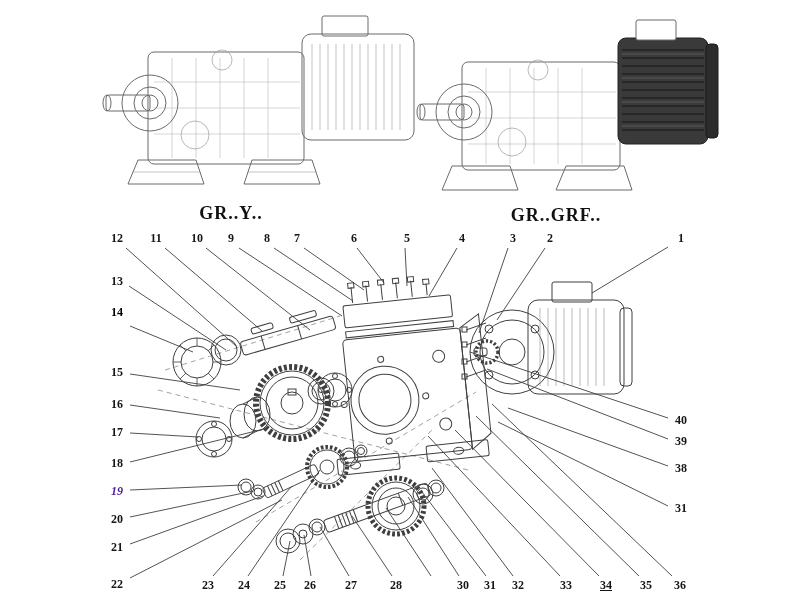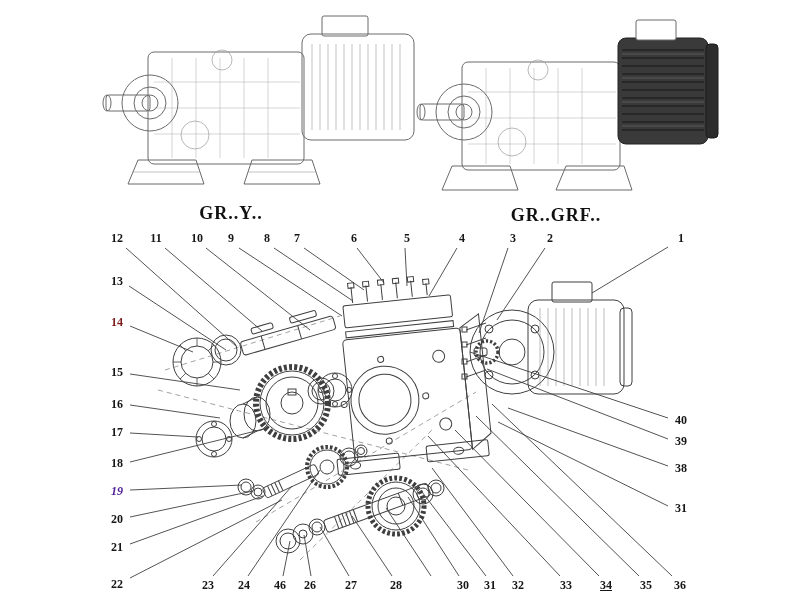--- a/index.html
+++ b/index.html
@@ -371,32 +371,32 @@
       <div class="callout" style="left: 462px; top: 238px; color: rgb(22, 22, 22);">4</div>
       <div class="callout" style="left: 407px; top: 238px; color: rgb(22, 22, 22);">5</div>
       <div class="callout" style="left: 354px; top: 238px; color: rgb(22, 22, 22);">6</div>
       <div class="callout" style="left: 297px; top: 238px; color: rgb(22, 22, 22);">7</div>
       <div class="callout" style="left: 267px; top: 238px; color: rgb(22, 22, 22);">8</div>
       <div class="callout" style="left: 231px; top: 238px; color: rgb(22, 22, 22);">9</div>
       <div class="callout" style="left: 197px; top: 238px; color: rgb(22, 22, 22);">10</div>
       <div class="callout" style="left: 156px; top: 238px; color: rgb(22, 22, 22);">11</div>
       <div class="callout" style="left: 117px; top: 238px; color: rgb(22, 22, 22);">12</div>
       <div class="callout" style="left: 117px; top: 281px; color: rgb(22, 22, 22);">13</div>
-      <div class="callout" style="left: 117px; top: 322px; color: #7f1d1d;">14</div>
+      <div class="callout" style="left: 117px; top: 312px; color: #000000;">14</div>
       <div class="callout" style="left: 117px; top: 372px; color: rgb(22, 22, 22);">15</div>
       <div class="callout" style="left: 117px; top: 404px; color: rgb(22, 22, 22);">16</div>
       <div class="callout" style="left: 117px; top: 432px; color: rgb(22, 22, 22);">17</div>
       <div class="callout" style="left: 117px; top: 463px; color: rgb(22, 22, 22);">18</div>
       <div class="callout" style="left: 117px; top: 491px; color: #4c1d95; font-style: italic;">19</div>
       <div class="callout" style="left: 117px; top: 519px; color: rgb(22, 22, 22);">20</div>
       <div class="callout" style="left: 117px; top: 547px; color: rgb(22, 22, 22);">21</div>
       <div class="callout" style="left: 117px; top: 584px; color: rgb(22, 22, 22);">22</div>
       <div class="callout" style="left: 208px; top: 585px; color: rgb(22, 22, 22);">23</div>
       <div class="callout" style="left: 244px; top: 585px; color: rgb(22, 22, 22);">24</div>
-      <div class="callout" style="left: 280px; top: 585px; color: rgb(22, 22, 22);">46</div>
+      <div class="callout" style="left: 280px; top: 585px; color: rgb(22, 22, 22);">25</div>
       <div class="callout" style="left: 310px; top: 585px; color: rgb(22, 22, 22);">26</div>
       <div class="callout" style="left: 351px; top: 585px; color: rgb(22, 22, 22);">27</div>
       <div class="callout" style="left: 396px; top: 585px; color: rgb(22, 22, 22);">28</div>
       <div class="callout" style="left: 435px; top: 585px; color: rgb(22, 22, 22); margin-top: 33px;">29</div>
       <div class="callout" style="left: 463px; top: 585px; color: rgb(22, 22, 22);">30</div>
       <div class="callout" style="left: 490px; top: 585px; color: rgb(22, 22, 22);">31</div>
       <div class="callout" style="left: 518px; top: 585px; color: rgb(22, 22, 22);">32</div>
       <div class="callout" style="left: 566px; top: 585px; color: rgb(22, 22, 22);">33</div>
       <div class="callout" style="left: 606px; top: 585px; color: rgb(22, 22, 22); text-decoration: underline;">34</div>
       <div class="callout" style="left: 646px; top: 585px; color: rgb(22, 22, 22);">35</div>

